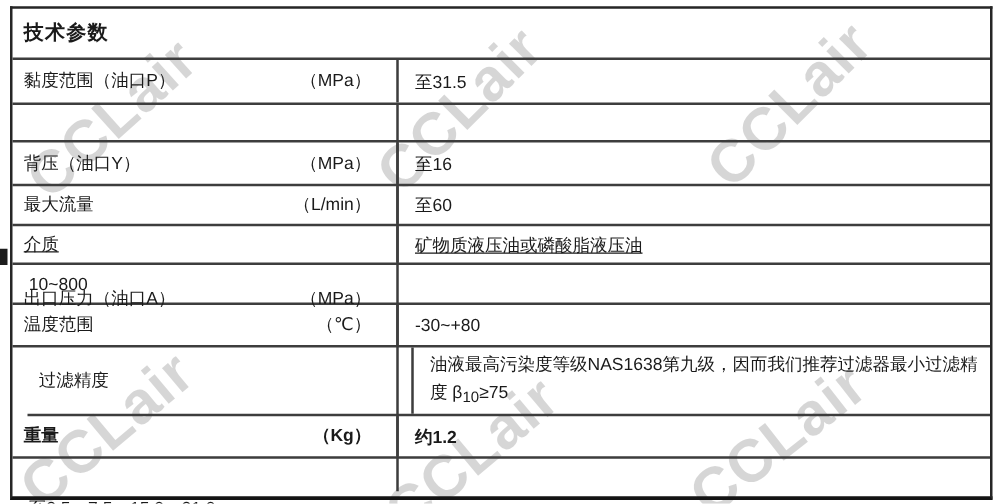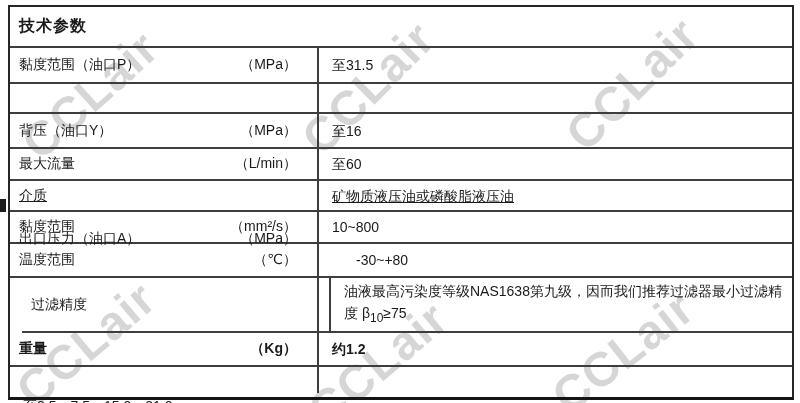--- a/index.html
+++ b/index.html
@@ -74,21 +74,21 @@
     padding: 2px 10px 2px 13px;
     line-height: 22px;
   }
   .cell-value sub { font-size: 12px; }
   .row-0 { height: 36px; }
   .row-1 { height: 30px; flex-direction: column; }
   .row-2 { height: 35px; }
   .row-3 { height: 32px; }
   .row-4 { height: 31px; text-decoration: underline; }
   .row-5 { height: 32px; }
-  .row-6 { height: 34px; gap: 24px; }
+  .row-6 { height: 34px; }
   .row-7 { height: 55px; margin-left: 12px; }
   .row-8 { height: 34px; font-weight: bold; }
   .t-empty-row {
     height: 30px;
     border-bottom: none;
   }
 
   
   .edge-mark {
     position: absolute;
@@ -160,24 +160,20 @@
         <div class="t-row row-4">
     <div class="cell-label">
       <span>介质</span>
       <span></span>
     </div>
     <div class="cell-value">
       <span>矿物质液压油或磷酸脂液压油</span>
     </div>
   </div>
         <div class="t-row row-5">
-    <div class="cell-label">
-      <span>黏度范围</span>
-      <span>（mm²/s）</span>
-    </div>
     <div class="cell-value">
       <span>10~800</span>
     </div>
   </div>
         <div class="t-row row-6">
     <div class="cell-label">
       <span>温度范围</span>
       <span>（℃）</span>
     </div>
     <div class="cell-value">

